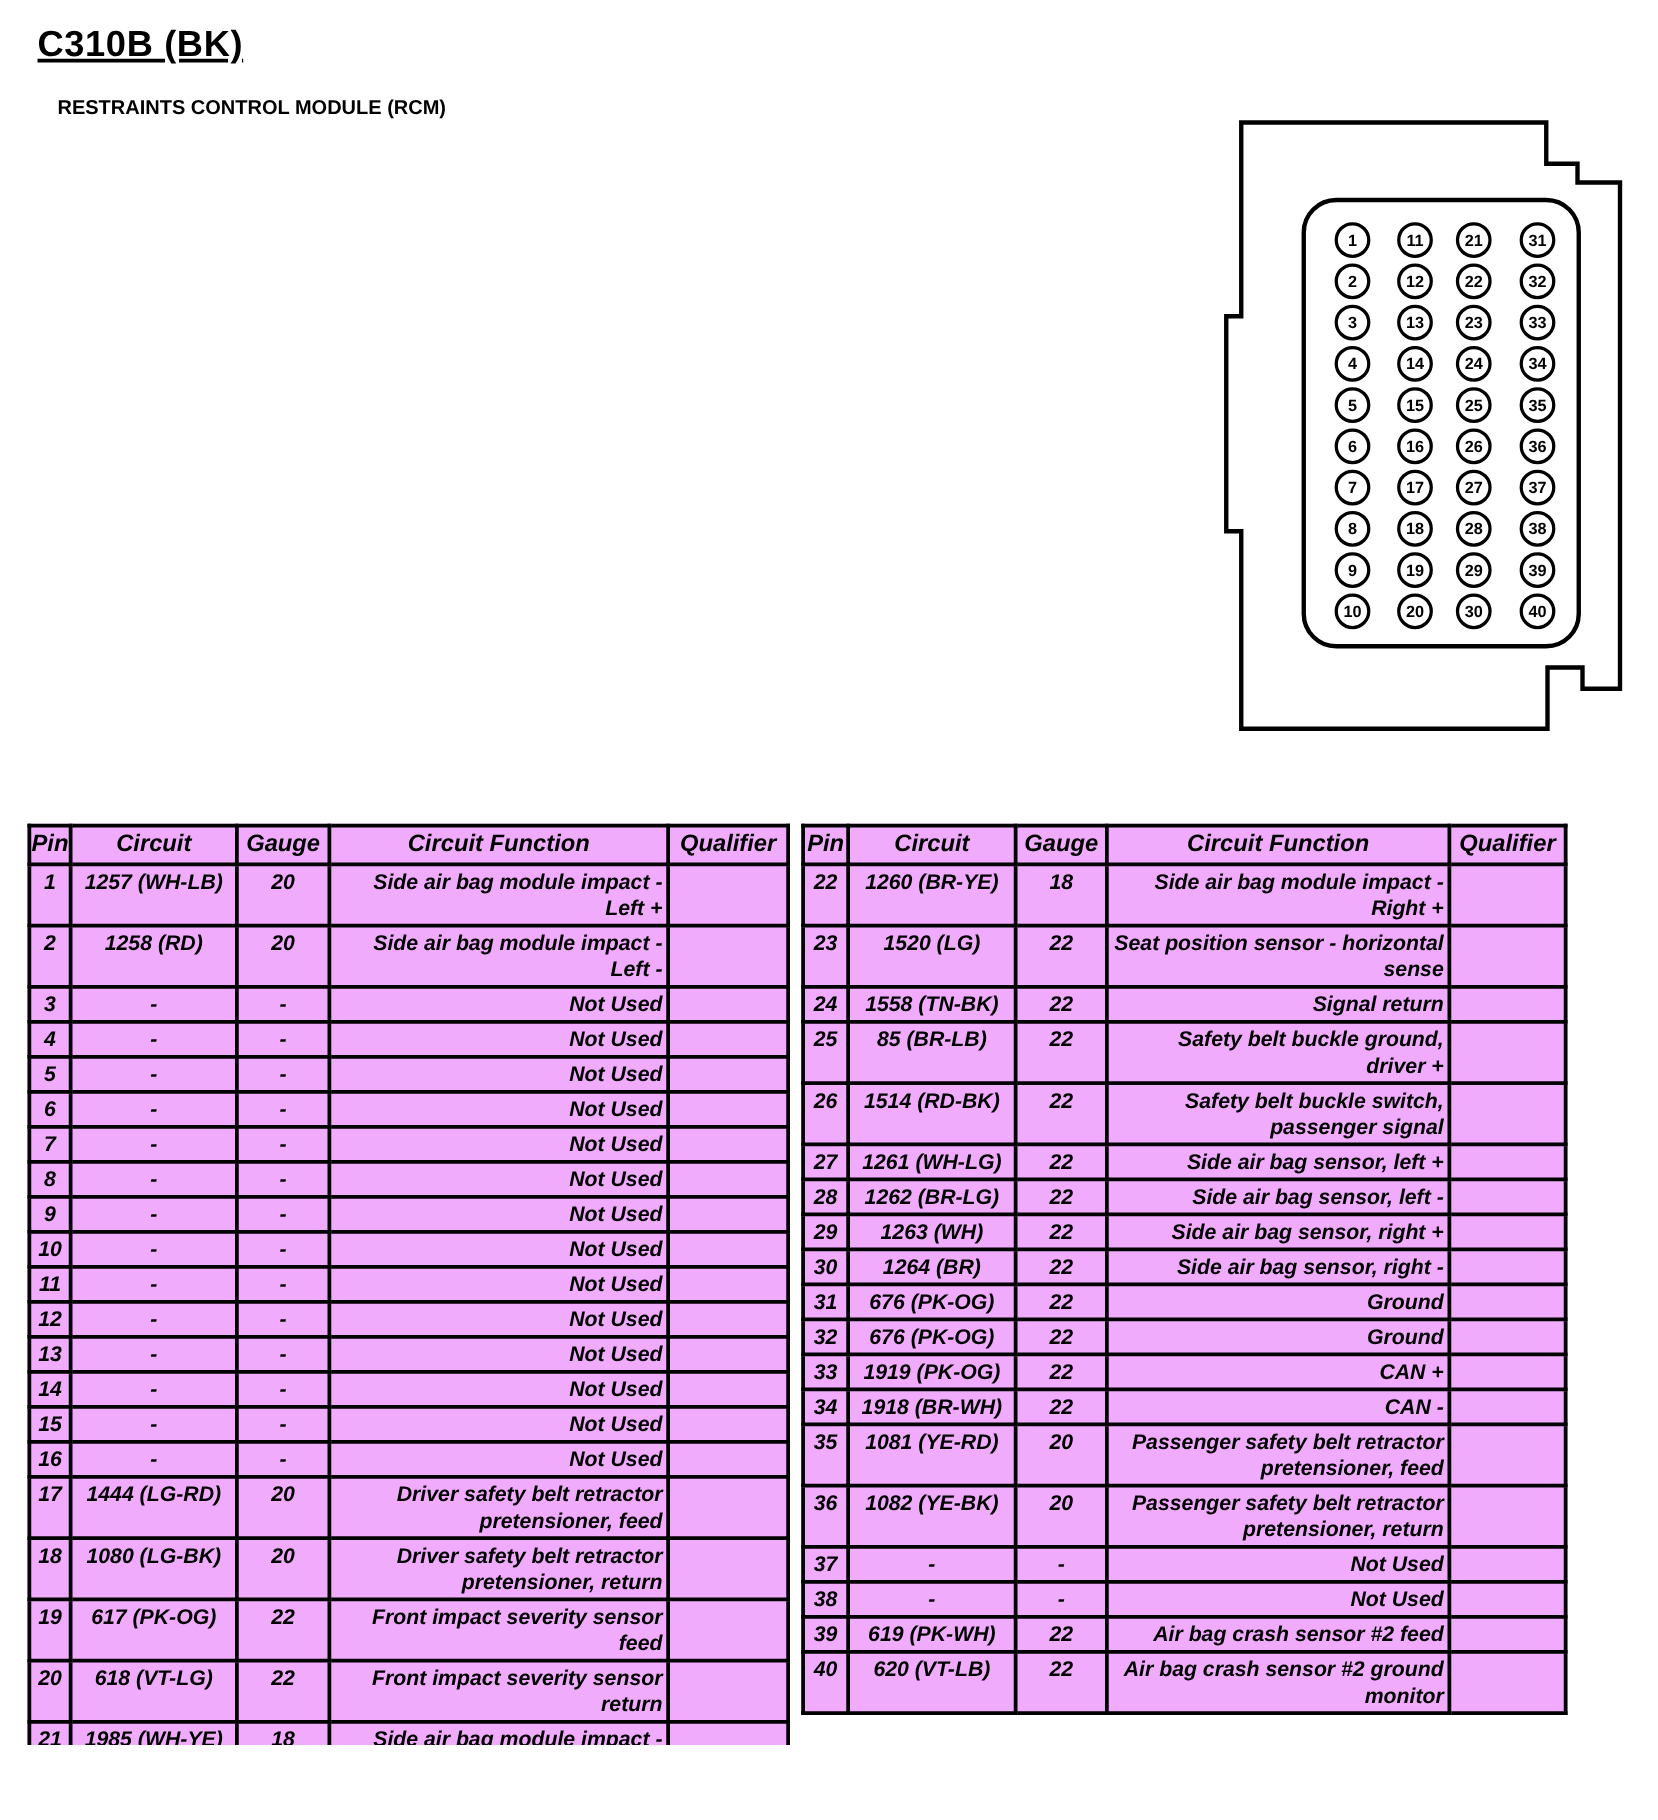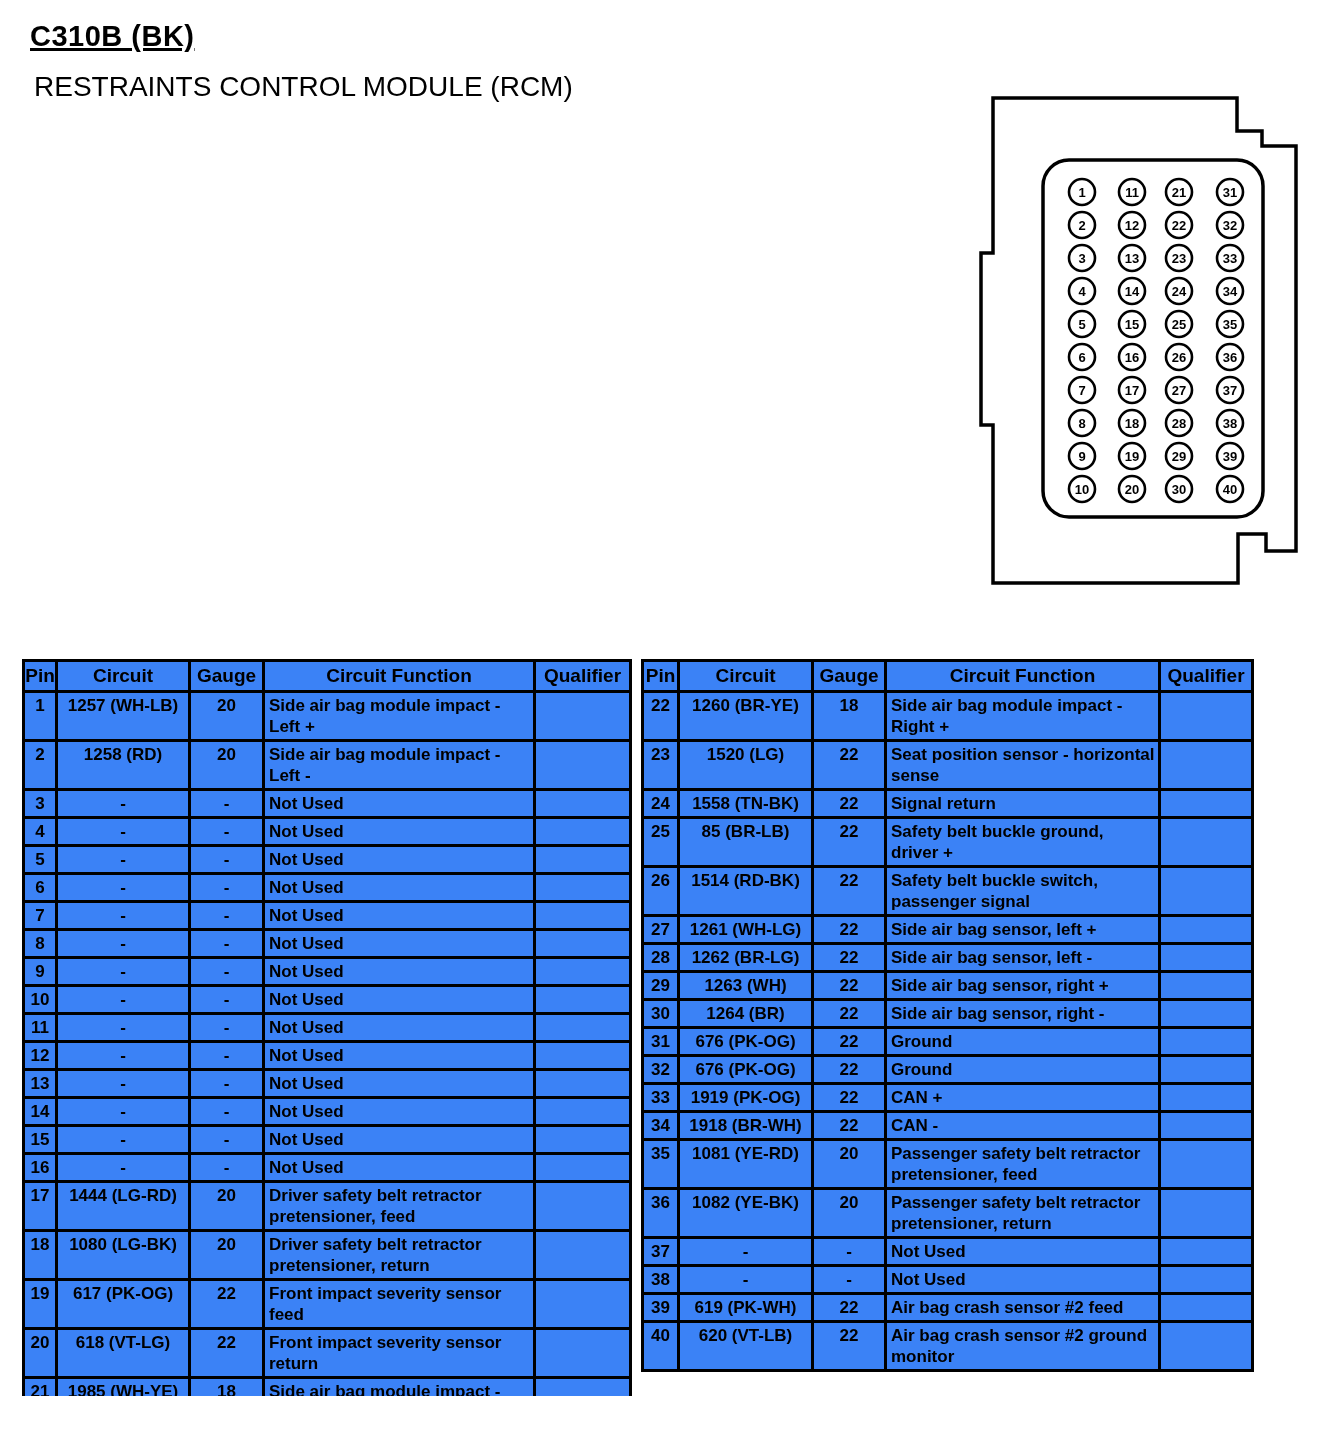--- a/index.html
+++ b/index.html
@@ -13,51 +13,52 @@
   }
   
   .title-block{position:absolute;left:30px;top:20px;}
   .connector-id{
     font-size:29px;font-weight:bold;
     text-decoration:underline;
     text-decoration-thickness:3px;
     margin:0 0 22px 0;letter-spacing:0.5px;
   }
   .part-number{font-size:26px;font-weight:bold;margin:0 0 4px 0;letter-spacing:0.5px;}
-  .component-name{font-size:28px;font-weight:normal;margin:4px;line-height:24px;}
+  .component-name{font-size:16px;font-weight:bold;margin:16px;line-height:24px;}
   .component-code{font-size:20px;font-weight:normal;margin:0;line-height:24px;}
 
   
   .connector-svg{position:absolute;left:0;top:0;}
 
   
   .pin-table{
     position:absolute;top:659px;
     border-collapse:collapse;
     table-layout:fixed;
-    background:#3b82f6;
+    background:#f0abfc;
+    font-style:italic;
   }
   .pin-table.left{left:22px;width:607px;}
   .pin-table.right{left:641px;width:612px;}
   .pin-table th{
     border:3px solid #000;
     font-size:19px;font-weight:bold;
     padding:3px 0;line-height:22px;
     text-align:center;
   }
   .pin-table td{
     border:3px solid #000;
     font-size:17px;font-weight:bold;
     line-height:21px;
     padding:2px 3px;
     vertical-align:top;
     text-align:center;
     word-wrap:break-word;
   }
-  .pin-table td.c3{text-align:left;padding-left:4px;}
+  .pin-table td.c3{text-align:right;padding-left:4px;}
 </style>
 </head>
 <body>
 
 <div class="page">
 
   <div class="title-block">
     <div class="connector-id">C310B (BK)</div>
     <div class="component-name">RESTRAINTS CONTROL MODULE (RCM)</div>
   </div>

